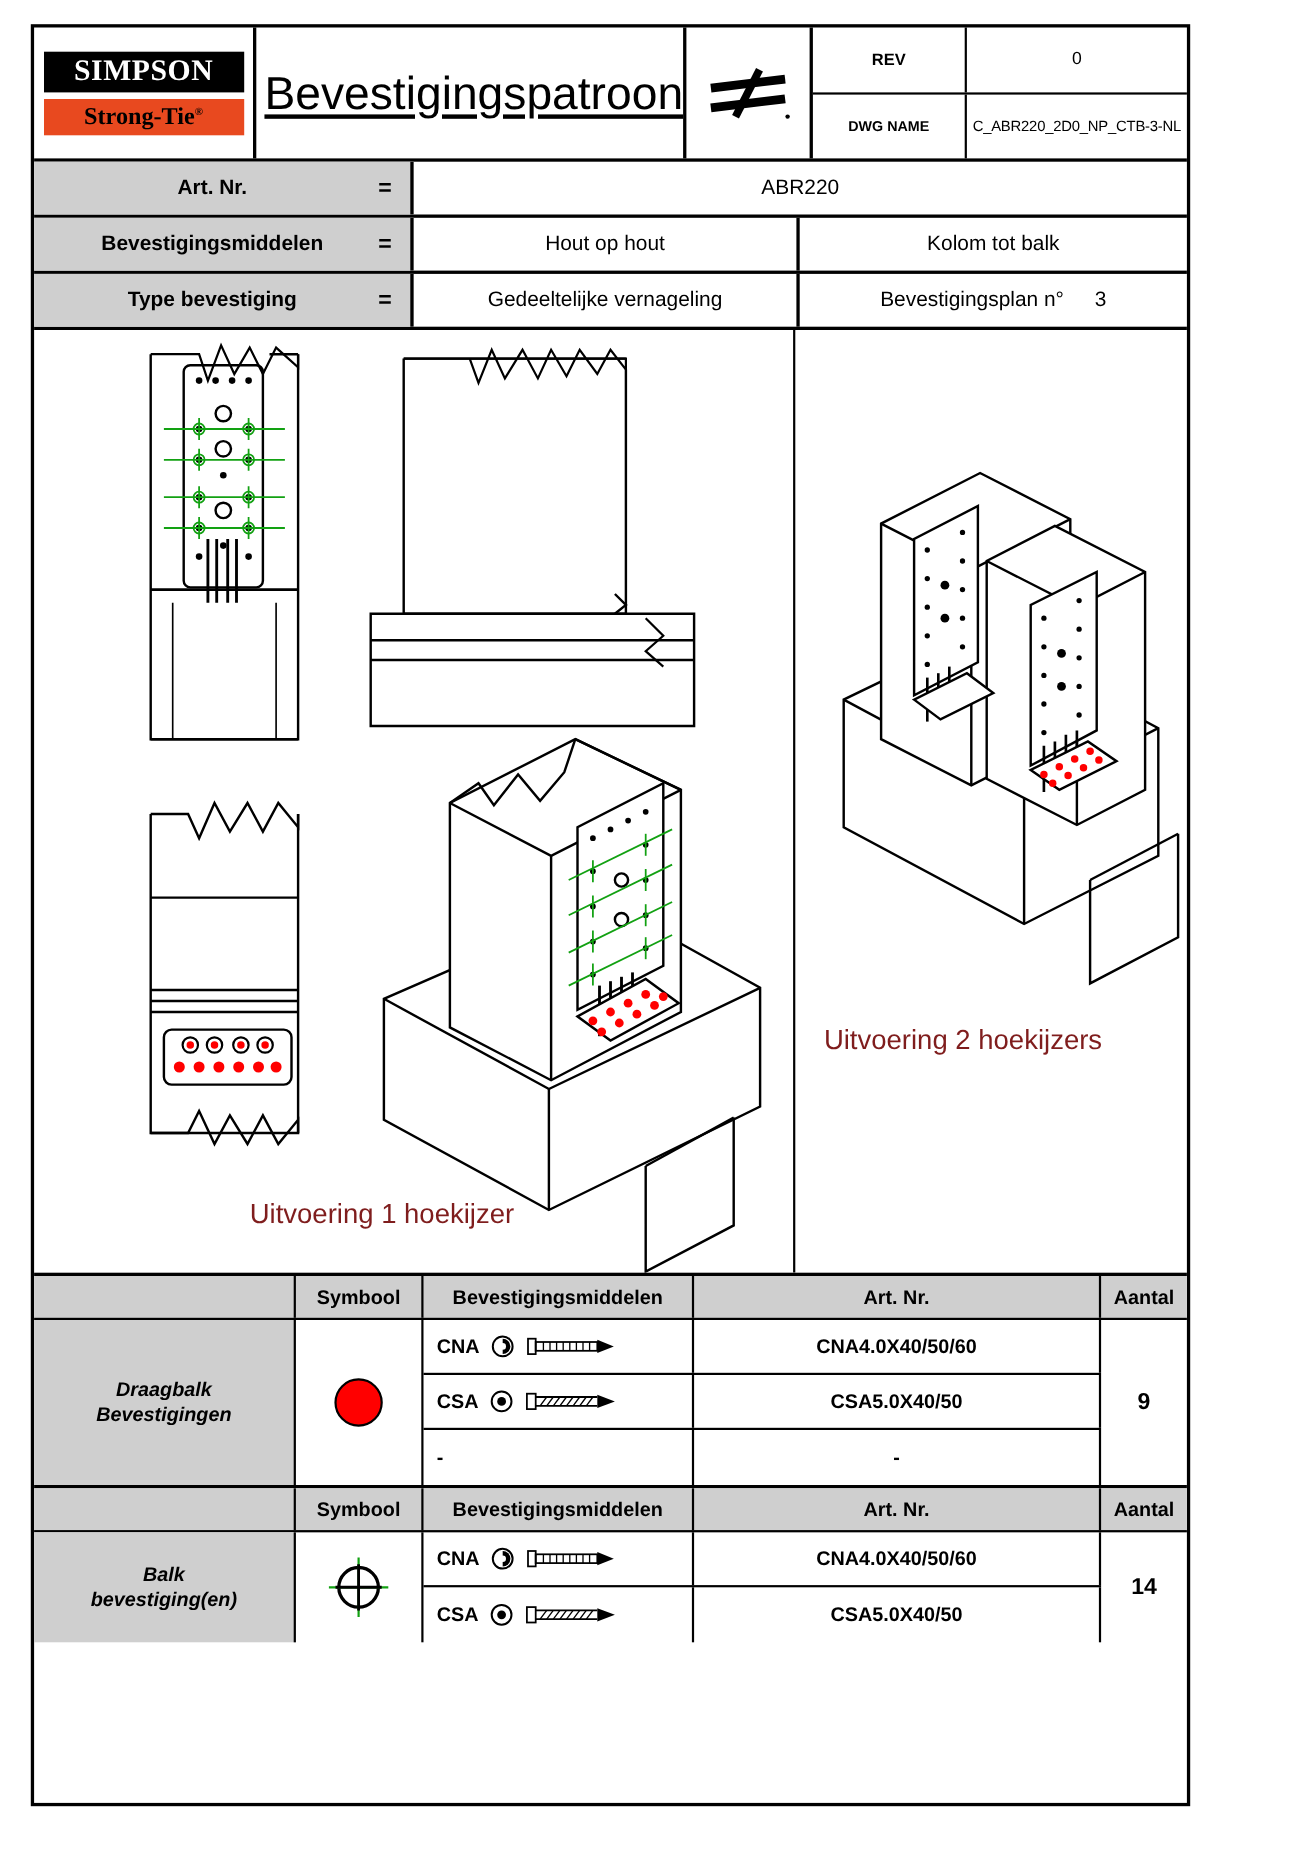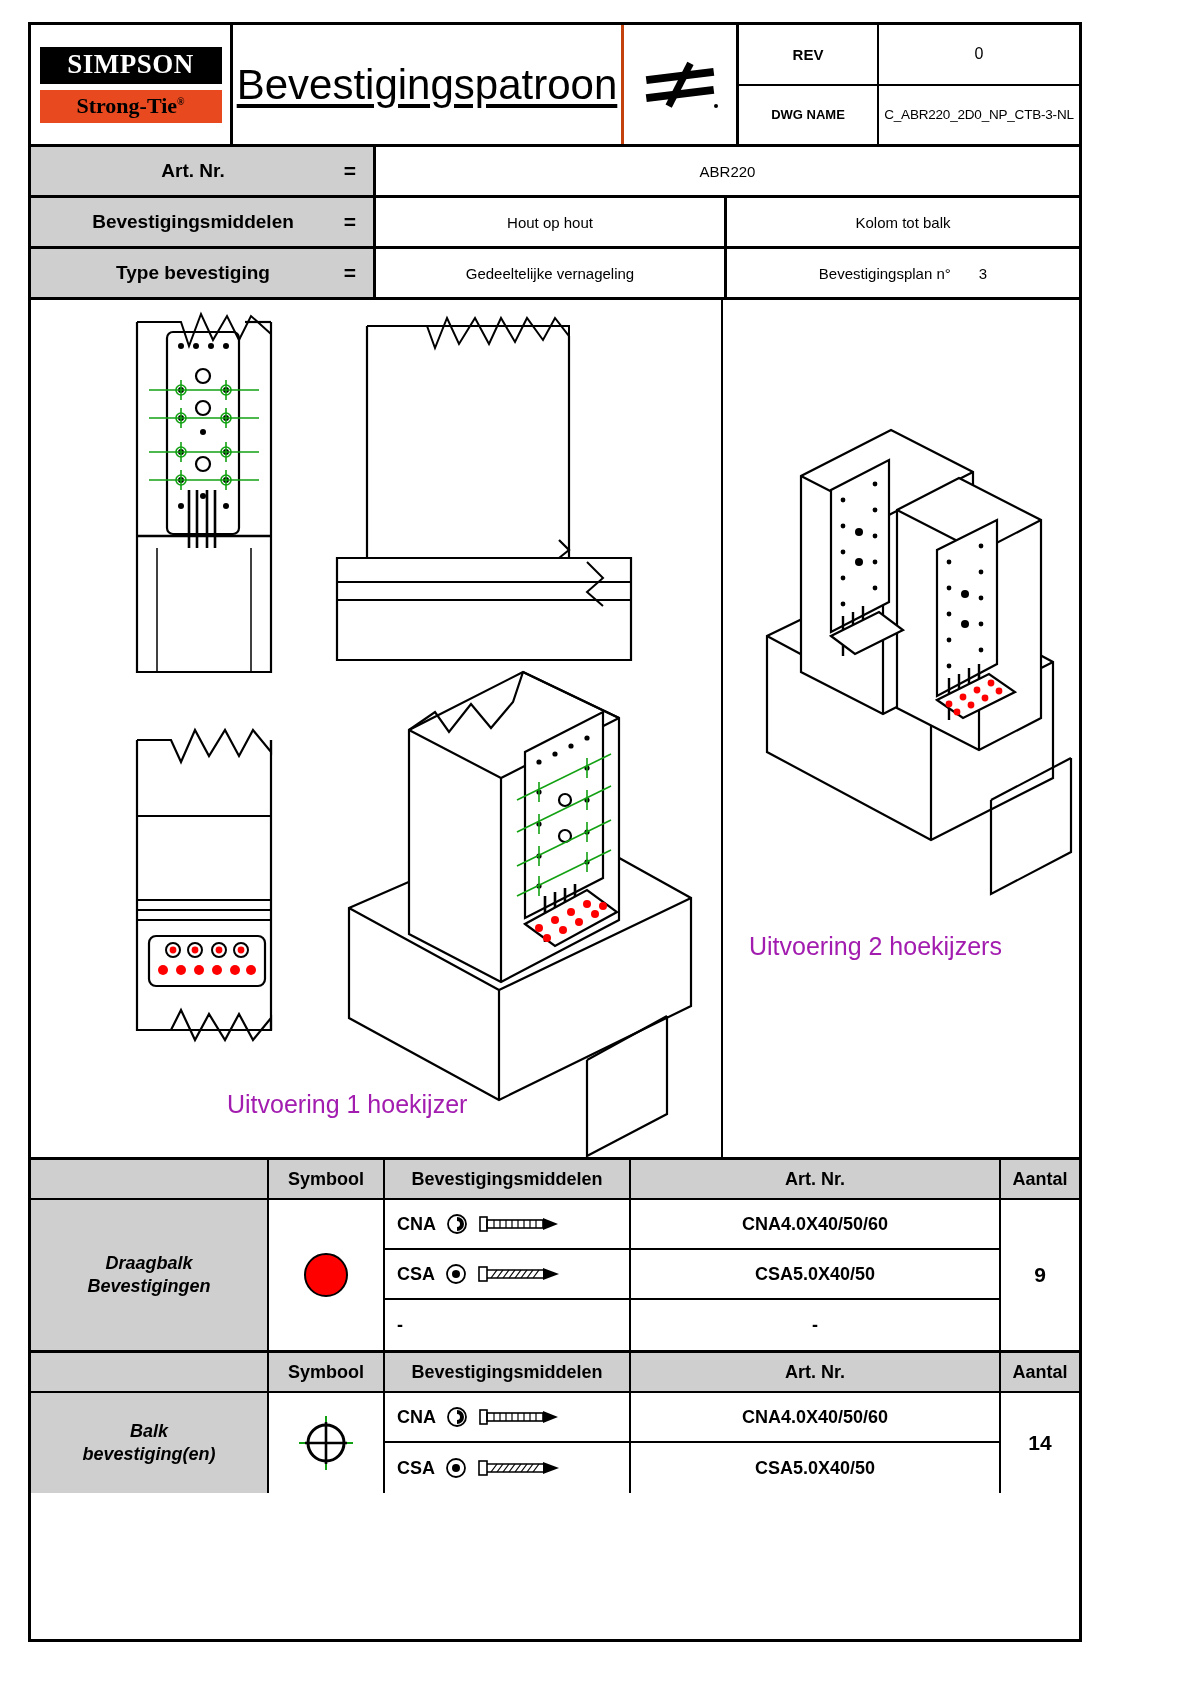--- a/index.html
+++ b/index.html
@@ -52,22 +52,22 @@
     width: 182px;
     text-align: center;
     font-family: "Liberation Serif", serif;
   }
   .logo-strongtie sup { font-size: 10px; vertical-align: super; }
 
   .title-main {
     flex: 1;
     display: flex;
     align-items: center;
-    justify-content: center;
-    border-right: 3px solid #c2410c;
+    justify-content: flex-end;
+    border-right: 3px solid #000000;
   }
   .title-main .t {
     font-size: 42px;
     text-decoration: underline;
     text-underline-offset: 5px;
     font-family: "Liberation Sans", sans-serif;
   }
 
   .symbol-cell {
     width: 115px;
@@ -115,21 +115,21 @@
     align-items: center;
     position: relative;
     font-weight: bold;
     font-size: 19px;
   }
   .info-label .txt { flex:1; text-align:center; padding-left:28px; }
   .info-label .eq { width: 46px; text-align: center; font-size: 21px; font-weight: bold; }
   .info-val {
     flex: 1;
     display: flex; align-items: center; justify-content: center;
-    font-size: 15px;
+    font-size: 19px;
     border-right: 3px solid #000;
   }
   .info-val:last-child { border-right: none; }
   .info-val.split { flex: 0 0 351px; }
   .info-val.plan { display:flex; gap: 28px; align-items:center; justify-content:center;}
 
   
   .drawing {
     position: relative;
     height: 860px;
@@ -137,21 +137,21 @@
     overflow: hidden;
   }
   .vdiv {
     position: absolute;
     left: 690px; top: 0; bottom: 0;
     width: 2px; background: #000;
   }
   .caption {
     position: absolute;
     font-size: 25px;
-    color: #a21caf;
+    color: #7f1d1d;
   }
   .cap1 { left: 196px; top: 790px; }
   .cap2 { left: 718px; top: 632px; }
 
   
   .legend {
     border-bottom: 3px solid #000;
   }
   .legend:last-child { border-bottom: none; }
   .lg-head {

